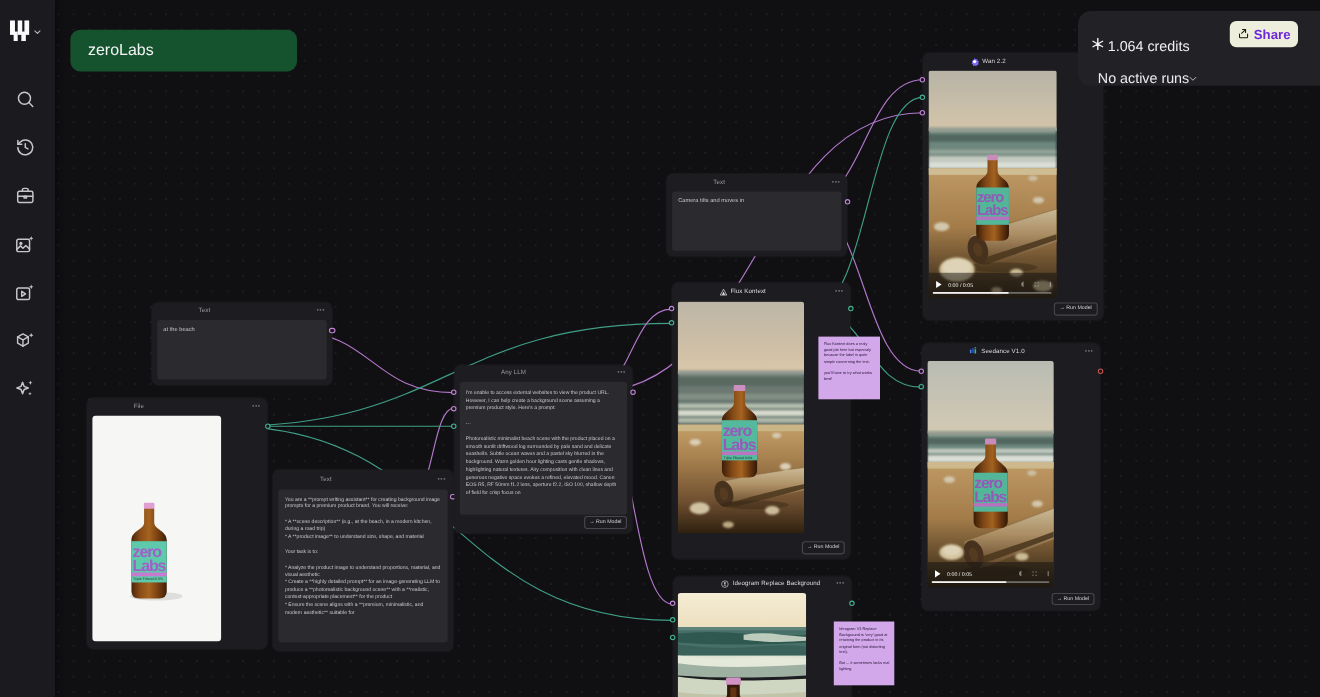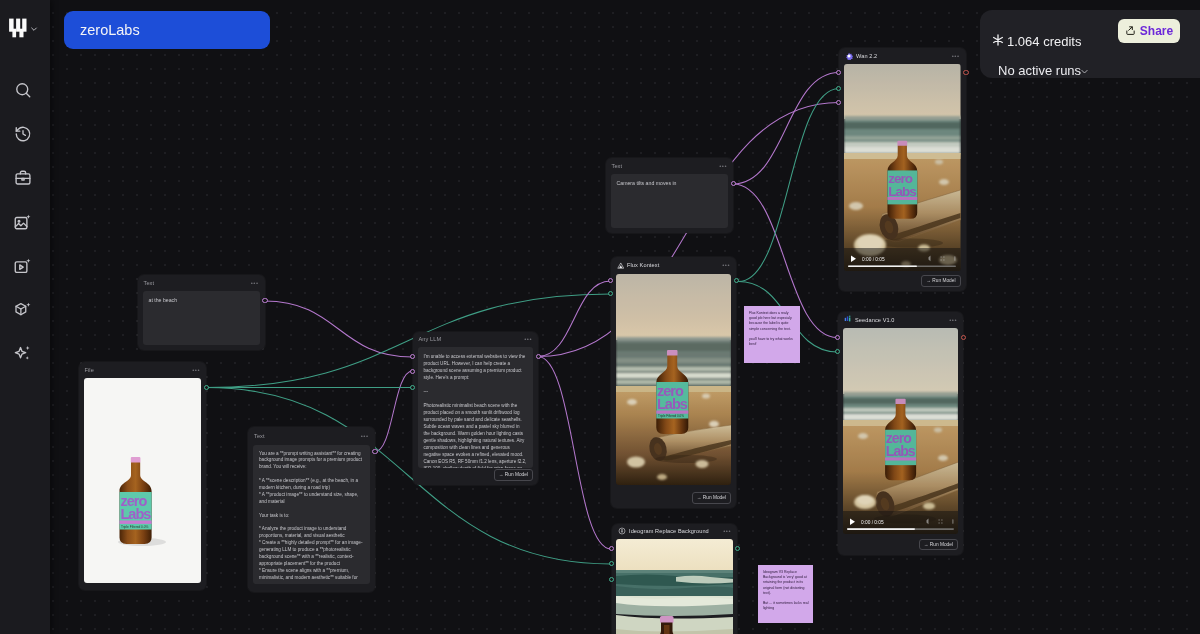--- a/index.html
+++ b/index.html
@@ -1,19 +1,19 @@
 <!DOCTYPE html>
 <html><head><meta charset="utf-8">
 <style>
 html,body{margin:0;padding:0;width:1200px;height:634px;overflow:hidden;background:#101013;font-family:"Liberation Sans",sans-serif;}
 #canvas{position:absolute;left:0;top:0;width:1200px;height:634px;
  background-image:radial-gradient(circle,#1e1e22 1px,transparent 1.1px);
  background-size:14px 14px;background-position:4px 6px;}
 #edges{position:absolute;left:0;top:0;width:1200px;height:634px;}
-.node{position:absolute;background:#1d1d21;border-radius:6px;box-shadow:0 0 0 1px rgba(255,255,255,0.03);}
+.node{position:absolute;background:#1d1d21;border-radius:6px;box-shadow:0 0 0 1px rgba(255,255,255,0.03);padding-left:37px;}
 .nh{display:flex;align-items:center;color:#9b9ba1;font-size:5.6px;letter-spacing:.1px;padding:0 6px;}
 .nh .ttl{flex:1;}
 .nh .kebab{color:#707076;font-size:6px;letter-spacing:.5px;}
 .nh.model{color:#dcdce0;}
 .inner{position:absolute;left:5px;right:5px;background:#2b2b2f;border-radius:3px;color:#c7c7cc;overflow:hidden;}
 .port{position:absolute;width:3.4px;height:3.4px;border-radius:50%;background:#17171a;border-style:solid;border-width:1.3px;}
 .pp{border-color:#c383d8;}
 .pg{border-color:#43b290;}
 .pr{border-color:#c3564e;}
 .runbtn{position:absolute;right:5px;bottom:4.5px;border:1px solid #47474d;border-radius:3px;color:#d6d6da;font-size:4.8px;padding:2.2px 4px;background:transparent;}
@@ -389,21 +389,21 @@
  </div>
  <div class="port pp" style="left:-3px;top:22.5px;"></div>
  <div class="port pg" style="left:-3px;top:37.5px;"></div>
  <div class="port pg" style="left:-3px;top:53px;"></div>
  <div class="port pg" style="right:-3px;top:22.5px;"></div>
 </div>
 <div class="sticky" style="left:744px;top:306px;width:47.5px;height:49px;">Flux Kontext does a realy good job here but especialy because the label is quite simple concerning the text.<br><br>you'll have to try what works best!</div>
 <div class="sticky" style="left:758px;top:565px;width:47px;height:49.5px;">Ideogram V3 Replace Background is 'very' good at retaining the product in its original form (not distorting text).<br><br>But ... it sometimes lacks real lighting</div>
 </div>
 
-<div style="position:absolute;left:64px;top:11px;width:206px;height:38px;background:#1d4ed8;border-radius:9px;">
+<div style="position:absolute;left:64px;top:27px;width:206px;height:38px;background:#14532d;border-radius:9px;">
  <div style="font-size:14.5px;color:#f4f4f6;line-height:38px;padding-left:16px;">zeroLabs</div>
 </div>
 
 <div style="position:absolute;left:980px;top:10px;width:240px;height:68px;background:#212126;border-radius:12px;">
  <svg width="12" height="12" style="position:absolute;left:12px;top:24px" viewBox="0 0 24 24" fill="none" stroke="#f0f0f2" stroke-width="2.6" stroke-linecap="round">
       <path d="M12 2v20M3.3 7l17.4 10M3.3 17L20.7 7"></path>
     </svg>
  <div style="position:absolute;left:27px;top:24px;font-size:13px;color:#f0f0f2;">1.064 credits</div>
  <div style="position:absolute;left:138px;top:9px;width:62px;height:23.5px;background:#edefdc;border-radius:6px;display:flex;align-items:center;justify-content:center;gap:4px;">
    <svg width="11" height="11" viewBox="0 0 24 24" fill="none" stroke="#17170f" stroke-width="2.1" stroke-linecap="round" stroke-linejoin="round">

